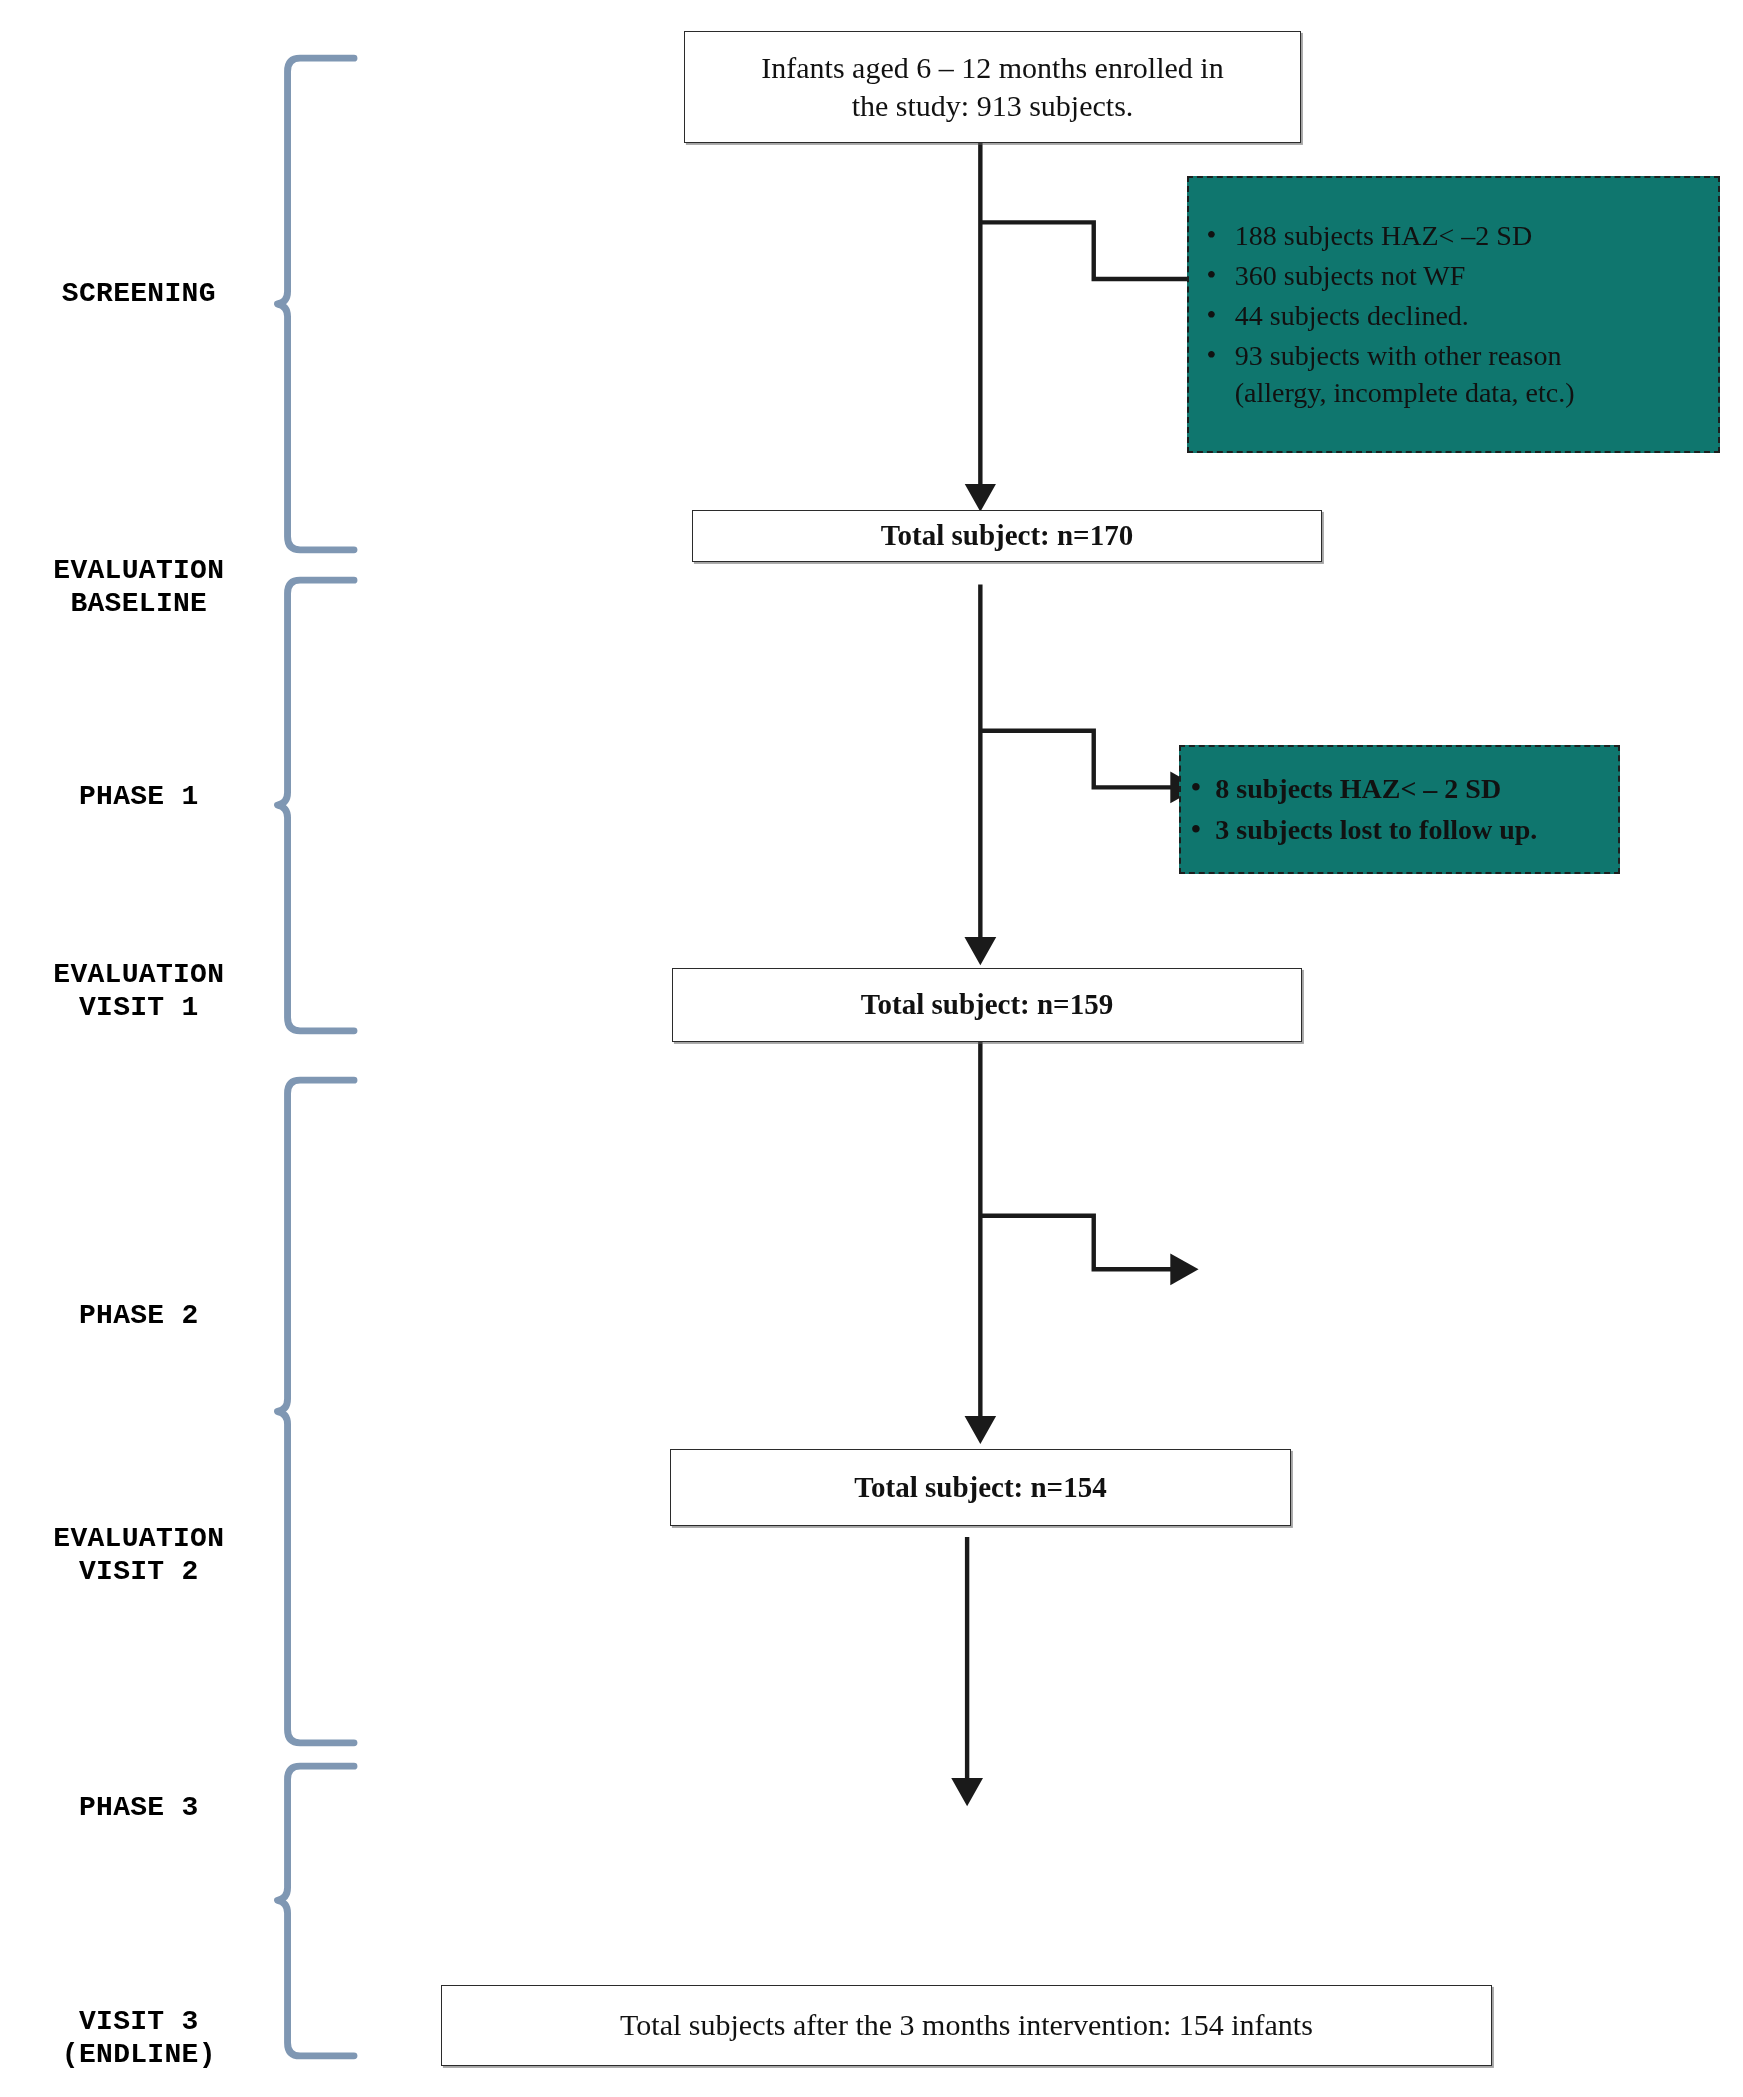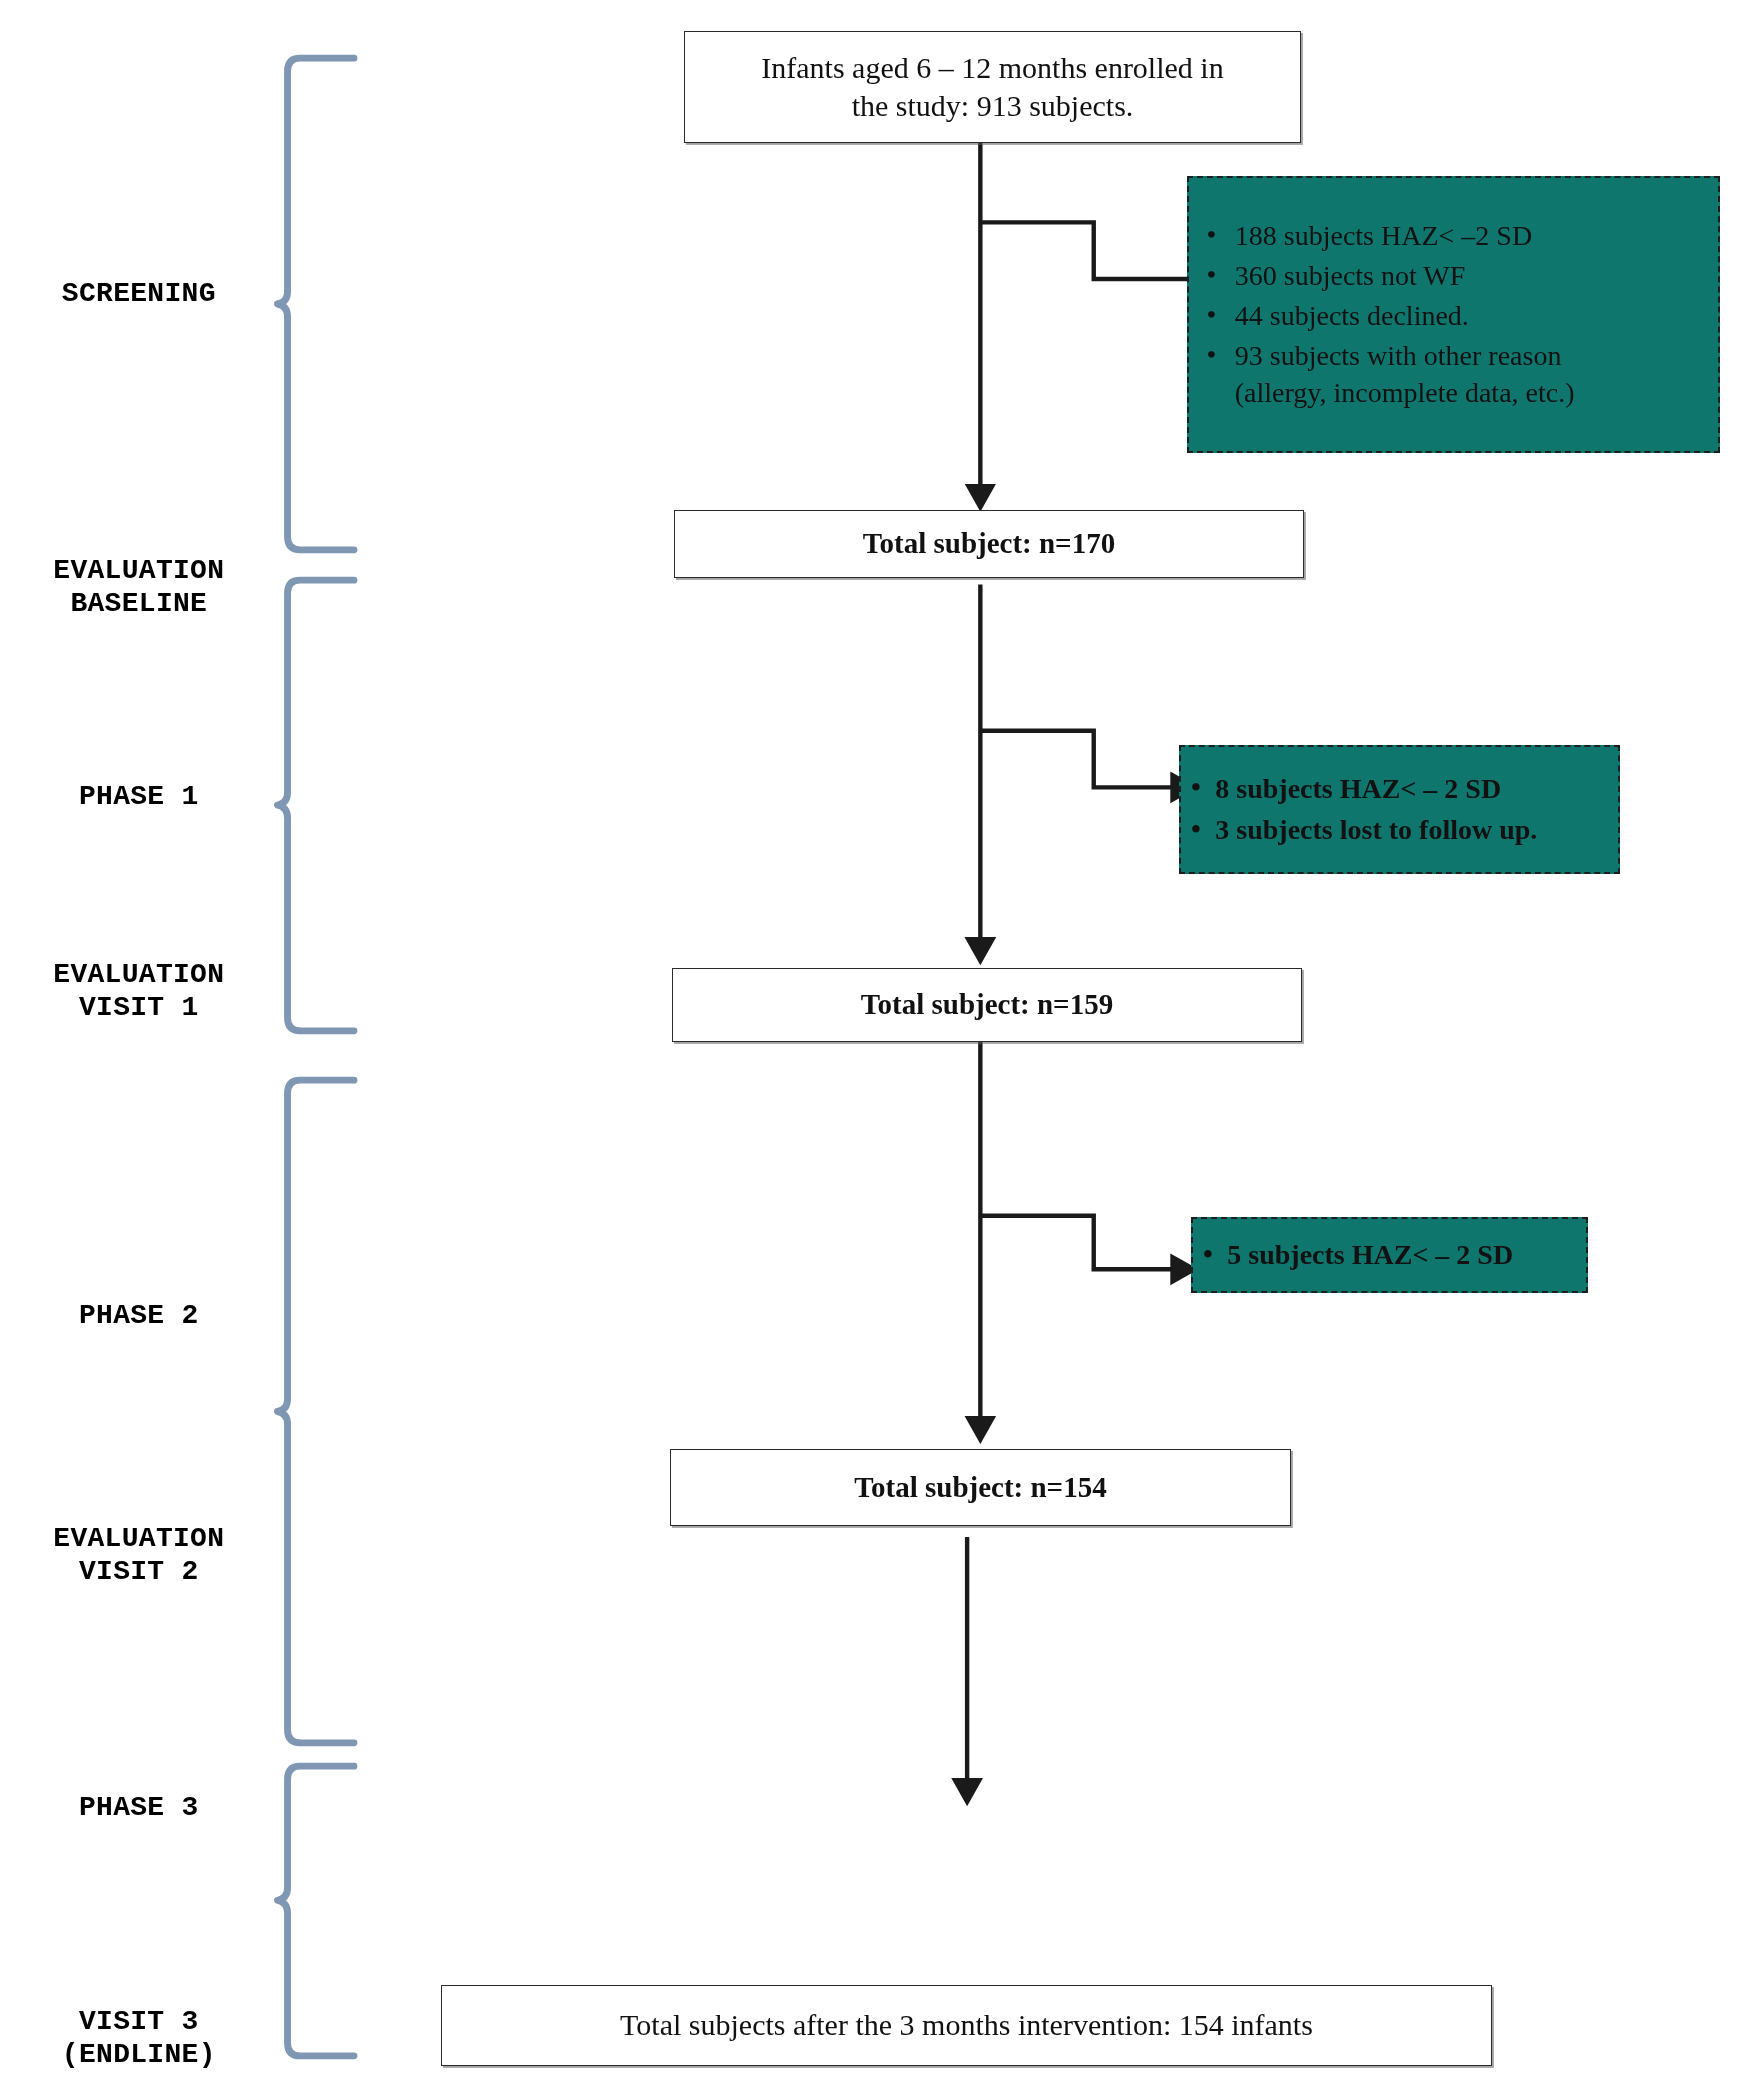--- a/index.html
+++ b/index.html
@@ -151,21 +151,21 @@
   <div class="stage-label" style="left:6.3px;top:1791px;width:265px;">PHASE 3</div>
 
   <div class="stage-label" style="left:6.3px;top:2005px;width:265px;">VISIT 3
 (ENDLINE)</div>
 
   <div class="sbox" style="left:684px;top:14px;width:617px;height:112px;margin-top:17px;">
     <span class="txt">Infants aged 6 – 12 months enrolled in
 the study: 913 subjects.</span>
   </div>
 
-  <div class="sbox bold" style="left:674px;top:510px;width:630px;height:68px;">
+  <div class="sbox bold" style="left:692px;top:510px;width:630px;height:52px;">
     <span class="txt">Total subject: n=170</span>
   </div>
 
   <div class="sbox bold" style="left:672px;top:968px;width:630px;height:74px;justify-content:center;">
     <span class="txt">Total subject: n=159</span>
   </div>
 
   <div class="sbox bold" style="left:670px;top:1449px;width:621px;height:77px;">
     <span class="txt">Total subject: n=154</span>
   </div>
@@ -184,20 +184,15 @@
     </ul>
   </div>
 
   <div class="dbox compact" style="left:1179px;top:745px;width:441px;height:129px;">
     <ul>
       <li>8 subjects HAZ&lt; – 2 SD</li>
       <li>3 subjects lost to follow up.</li>
     </ul>
   </div>
 
-  <div class="dbox compact" style="left:1191px;top:1217px;width:397px;height:76px;">
-    <ul>
-      <li>5 subjects HAZ&lt; – 2 SD</li>
-    </ul>
-  </div>
 
 </div>
 
 
 </body></html>

